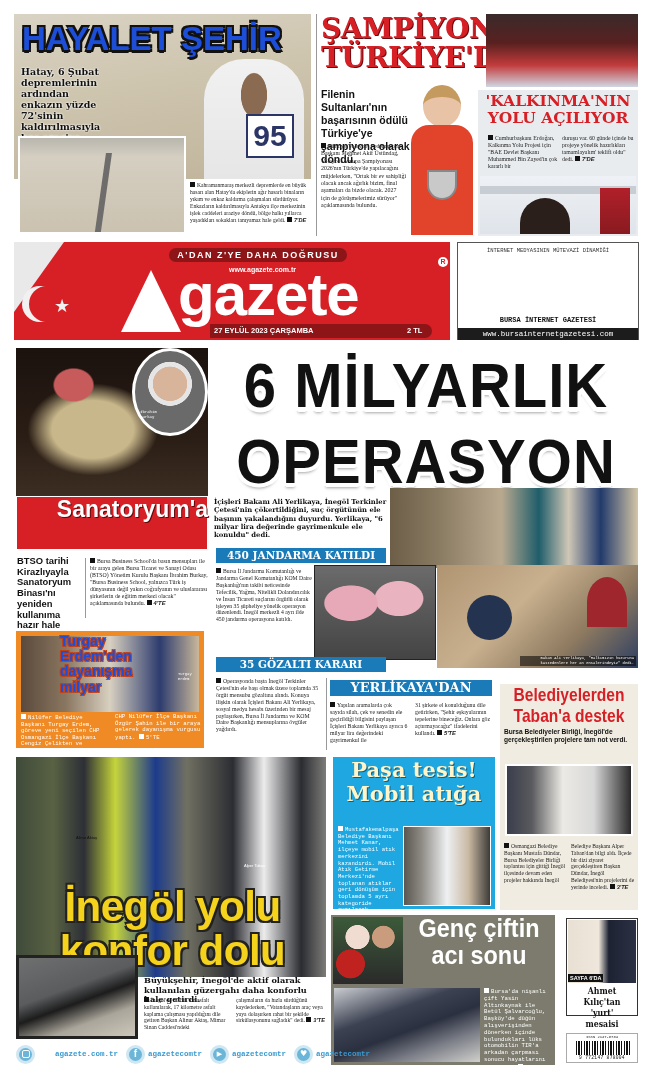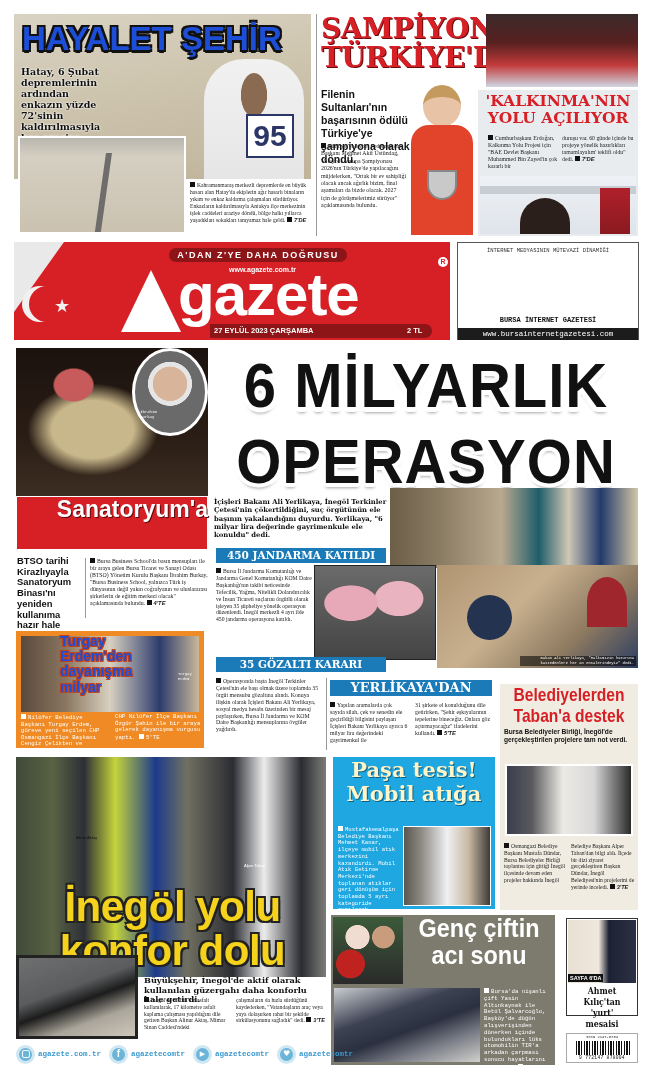--- a/index.html
+++ b/index.html
@@ -169,21 +169,21 @@
   </div>
 </div>
 
 <div class="abs" style="left:566px;top:1033px;width:72px;height:30px;border:1px solid #aaa;background:#fff">
   <div class="abs sans" style="left:0;top:1px;width:70px;text-align:center;font-size:3.8px">ISSN 2147-8784</div>
   <div class="abs" style="left:9px;top:7px;width:54px;height:14px;background:repeating-linear-gradient(90deg,#111 0 1px,#fff 1px 2px,#111 2px 4px,#fff 4px 5px,#111 5px 6px,#fff 6px 8px)"></div>
   <div class="abs sans" style="left:0;top:21px;width:70px;text-align:center;font-size:4.6px;letter-spacing:.3px">9 772147 878004</div>
 </div>
 
 <div class="abs" style="left:16px;top:1043px;width:310px;height:22px;display:flex;align-items:center;gap:8px">
-  <div style="display:flex;align-items:center;gap:3px">
+  <div style="display:flex;align-items:center;gap:20px">
     <span style="width:19px;height:19px;border-radius:50%;background:#6bb6d8;border:3px solid #cfe7f2;display:inline-flex;align-items:center;justify-content:center">
         <span style="width:8px;height:8px;border:1.5px solid #fff;border-radius:2px;display:block"></span>
       </span>
     <span class="sans" style="font-size:7.5px;font-weight:bold;color:#3a9ad0">agazete.com.tr</span>
   </div>
   <div style="display:flex;align-items:center;gap:3px">
     <span style="width:19px;height:19px;border-radius:50%;background:#6bb6d8;border:3px solid #cfe7f2;display:inline-flex;align-items:center;justify-content:center;color:#fff;font:bold 10px/10px 'Liberation Sans',sans-serif">f</span>
     <span class="sans" style="font-size:7.5px;font-weight:bold;color:#3a9ad0">agazetecomtr</span>
   </div>
   <div style="display:flex;align-items:center;gap:3px">

